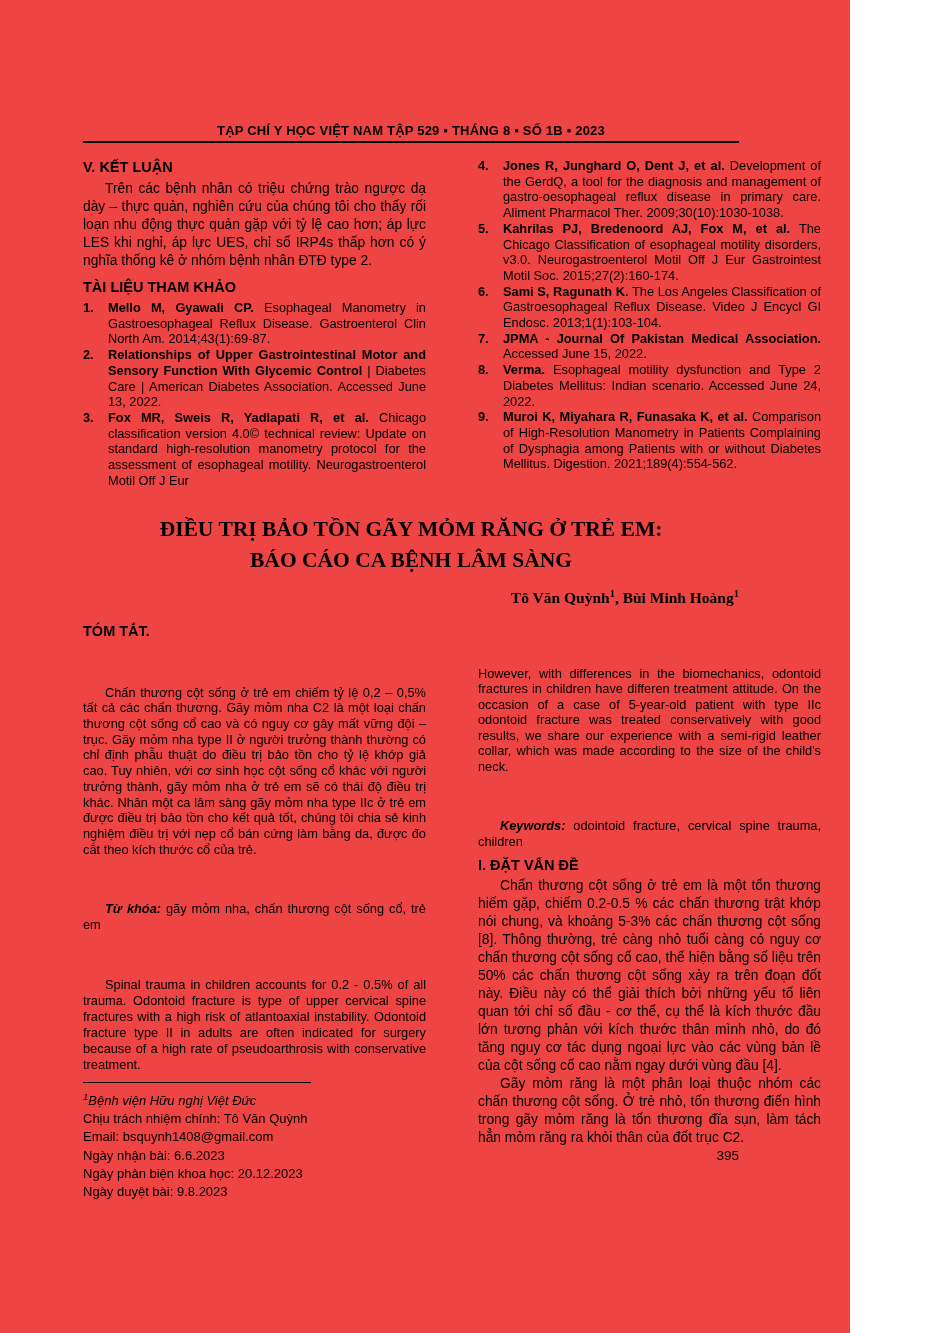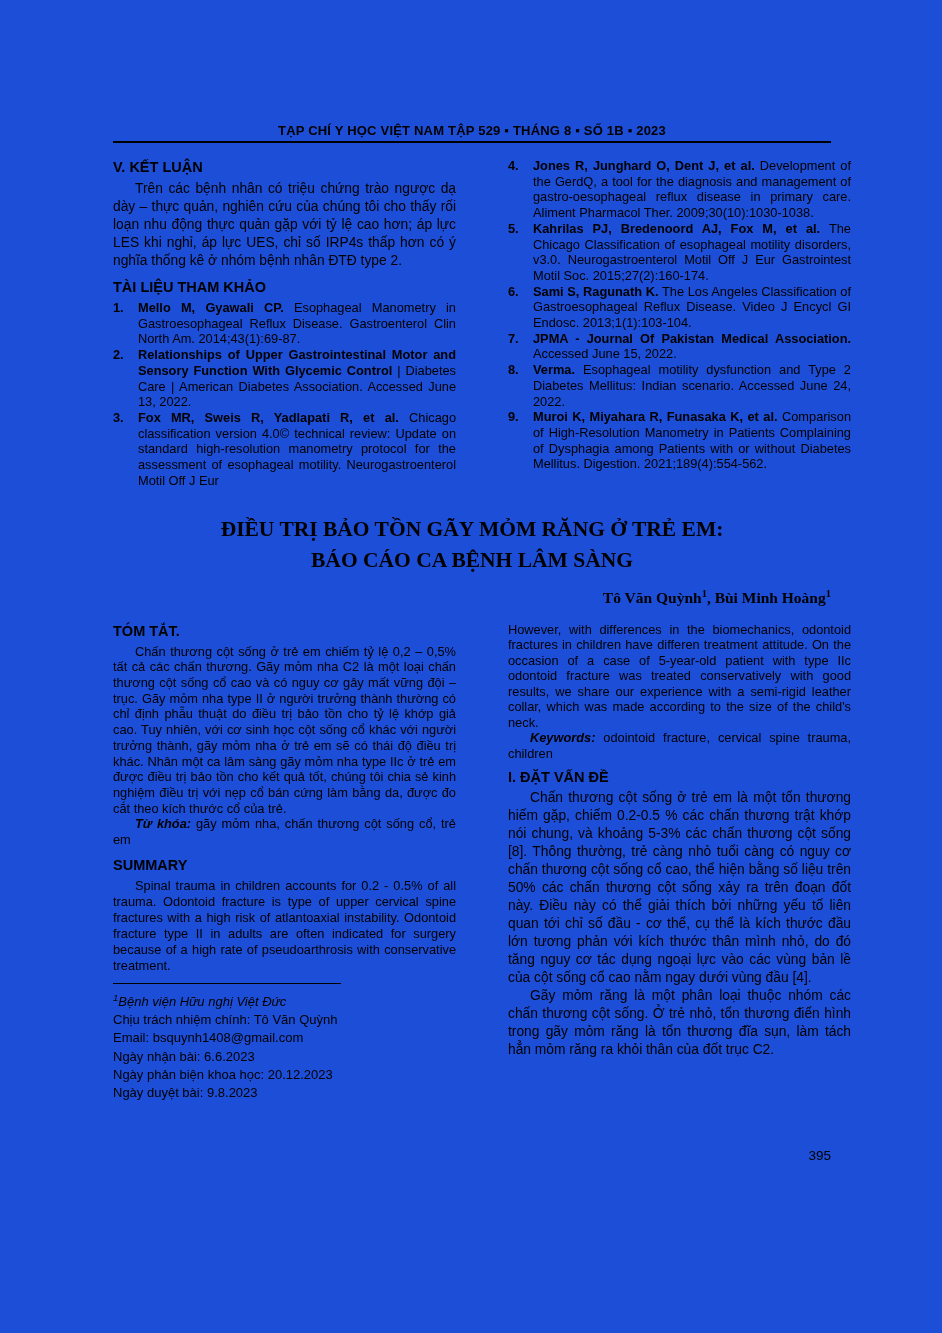--- a/index.html
+++ b/index.html
@@ -1,21 +1,21 @@
 <!DOCTYPE html>
 <html><head>
 <meta charset="utf-8">
 <style>
   html,body { margin:0; padding:0; background:#ffffff; }
   .page {
     position:relative;
-    width:942px; height:1333px;
-    background:#1d4ed8;
+    width:850px; height:1333px;
+    background:#ef4444;
     box-sizing:border-box;
-    padding:123px 111px 0 113px;
+    padding:123px 111px 0 83px;
     font-family:"Liberation Sans","DejaVu Sans",sans-serif;
     color:#000;
     overflow:hidden;
   }
   
   .hdr-text {
     text-align:center; font-weight:bold; font-size:13px;
     letter-spacing:0.2px; padding-bottom:3px;
   }
   .hdr-rule { border-top:2px solid #000; height:0; }
@@ -27,21 +27,21 @@
   .art1 { margin-top:15px; }
   .art2 { margin-top:14px; }
 
   h3.sec {
     font-size:14.5px; font-weight:bold; margin:0 0 3px 0; line-height:19px;
   }
   h3.mt { margin-top:8px; }
 
   p { margin:0; }
   .main-text { font-size:13.8px; line-height:18px; text-align:justify; }
-  .small-text { font-size:12.8px; line-height:15.7px; text-align:justify; }
+  .small-text { font-size:12.8px; line-height:15.7px; text-align:justify;margin-top:44px; }
   .indent { text-indent:22px; }
   .bi { font-weight:bold; font-style:italic; }
 
   
   .ref {
     position:relative; padding-left:25px;
     font-size:12.8px; line-height:15.7px; text-align:justify;
   }
   .ref .num { position:absolute; left:0; top:0; font-weight:bold; }
   .ref .bold { font-weight:bold; }
@@ -132,21 +132,20 @@
       <span>Tô Văn Quỳnh</span><sup>1</sup><span>, </span><span>Bùi Minh Hoàng</span><sup>1</sup>
     </div>
   </div>
 
   <div class="columns art2">
     <div class="col">
       <h3 class="sec">TÓM TẮT.</h3>
       <p class="small-text indent">Chấn thương cột sống ở trẻ em chiếm tỷ lệ 0,2 – 0,5% tất cả các chấn thương. Gãy mỏm nha C2 là một loại chấn thương cột sống cổ cao và có nguy cơ gây mất vững đội – trục. Gãy mỏm nha type II ở người trưởng thành thường có chỉ định phẫu thuật do điều trị bảo tồn cho tỷ lệ khớp giả cao. Tuy nhiên, với cơ sinh học cột sống cổ khác với người trưởng thành, gãy mỏm nha ở trẻ em sẽ có thái độ điều trị khác. Nhân một ca lâm sàng gãy mỏm nha type IIc ở trẻ em được điều trị bảo tồn cho kết quả tốt, chúng tôi chia sẻ kinh nghiệm điều trị với nẹp cổ bán cứng làm bằng da, được đo cắt theo kích thước cổ của trẻ.</p>
       <p class="small-text indent"><span class="bi">Từ khóa:</span><span> gãy mỏm nha, chấn thương cột sống cổ, trẻ em</span></p>
 
-      <h3 class="sec mt">SUMMARY</h3>
       <p class="small-text indent" style="line-height:16px;">Spinal trauma in children accounts for 0.2 - 0.5% of all trauma. Odontoid fracture is type of upper cervical spine fractures with a high risk of atlantoaxial instability. Odontoid fracture type II in adults are often indicated for surgery because of a high rate of pseudoarthrosis with conservative treatment.</p>
 
       <div class="footnote">
         <div class="fn-rule"></div>
         <div class="fn-aff"><sup>1</sup><span>Bệnh viện Hữu nghị Việt Đức</span></div>
         <div>Chịu trách nhiệm chính: Tô Văn Quỳnh</div>
         <div>Email: bsquynh1408@gmail.com</div>
         <div>Ngày nhận bài: 6.6.2023</div>
         <div>Ngày phản biện khoa học: 20.12.2023</div>
         <div>Ngày duyệt bài: 9.8.2023</div>

